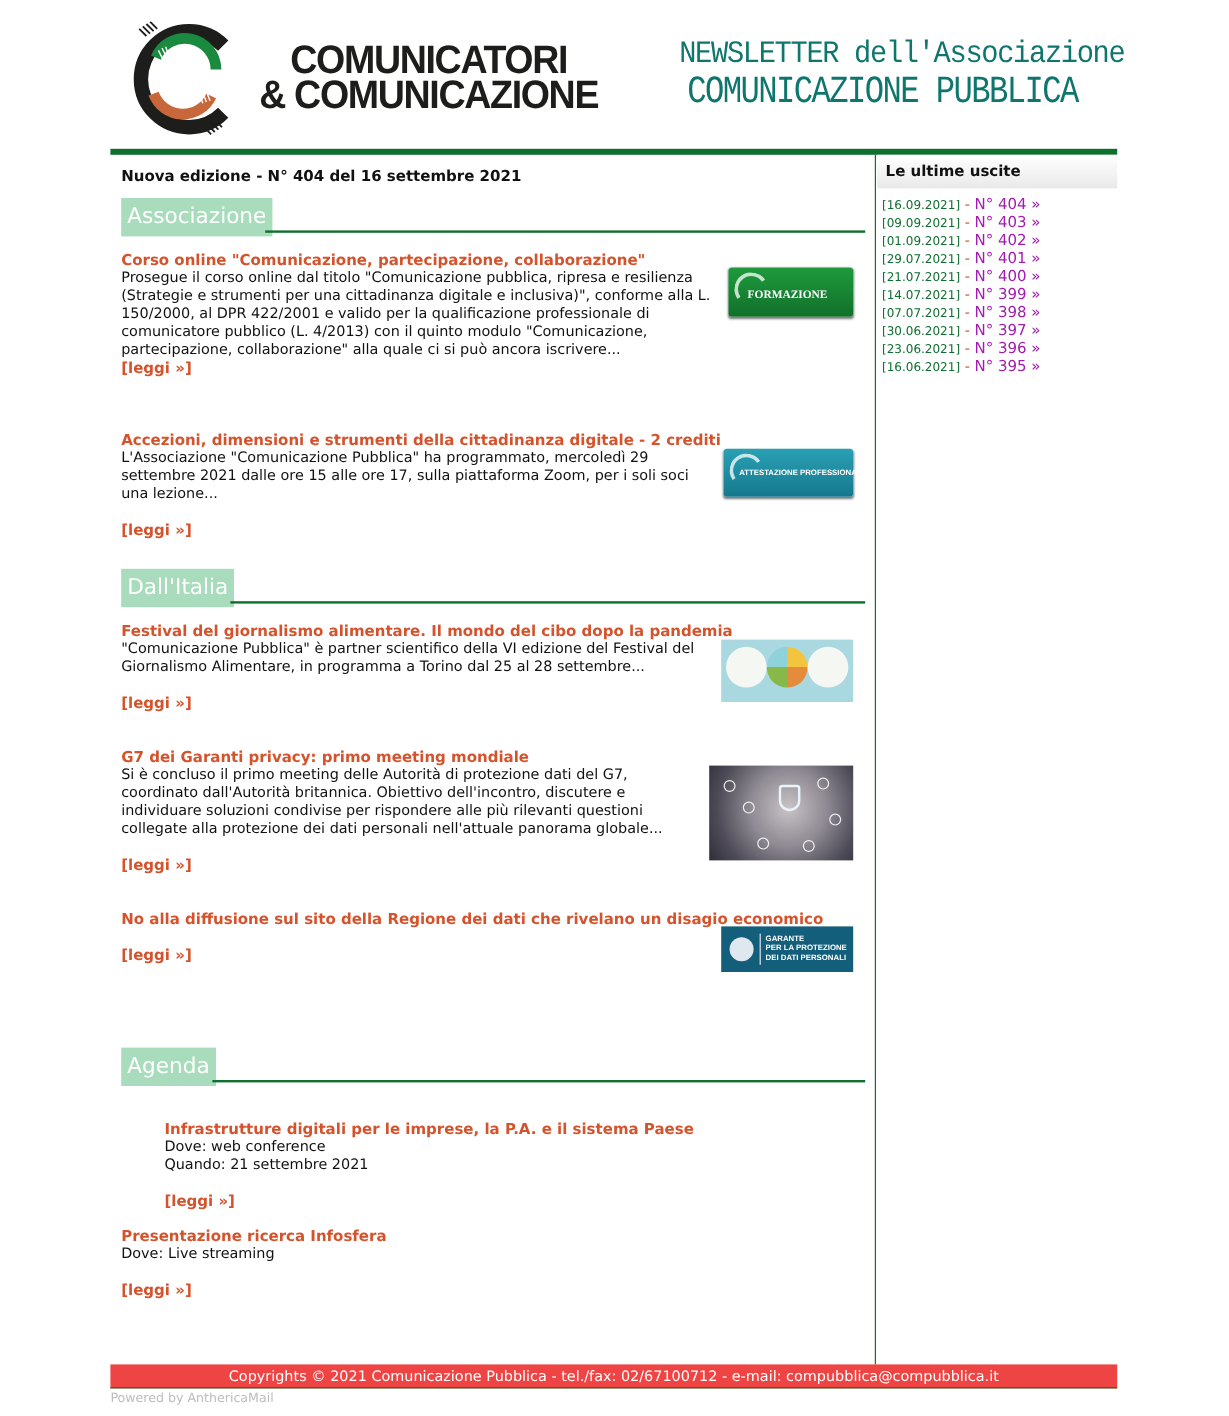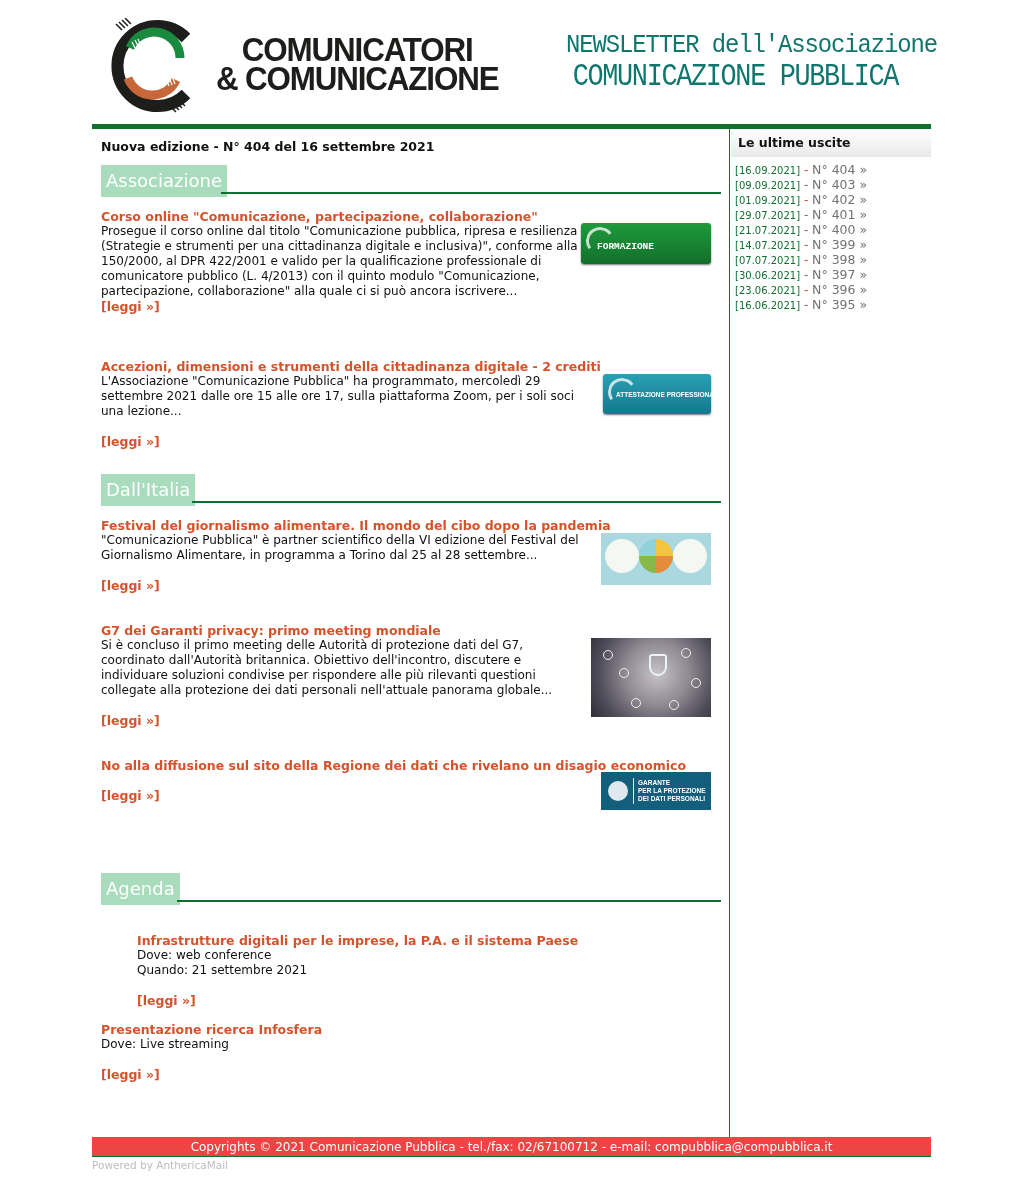--- a/index.html
+++ b/index.html
@@ -28,21 +28,21 @@
   .section-head .tag { position: absolute; left: 0; top: 0; height: 32px; padding: 0 5px; background: #a9dcbc; color: #ffffff; font-size: 18px; line-height: 32px; font-family: "DejaVu Sans", sans-serif; }
   .section-head .rule { position: absolute; right: 0; bottom: 3px; height: 2px; background: #0e6f2f; }
 
   .article { position: absolute; left: 9px; width: 620px; }
   .article .title { color: #d5532c; font-weight: bold; font-size: 12.5px; line-height: 15px; white-space: nowrap; }
   .article .body { font-size: 12px; line-height: 15px; color: #111; }
   .article .more { display: inline-block; margin-top: 15px; color: #d5532c; font-weight: bold; font-size: 12.5px; text-decoration: none; }
   .thumb { position: absolute; right: 10px; }
 
   
-  .t-form { width: 130px; height: 41px; background: linear-gradient(#1f9a3c, #11702b); border-radius: 3px; color: #fff; font-family: Liberation Mono, monospace; font-weight: bold; font-size: 9.5px; box-shadow: 0 1px 2px #777; }
+  .t-form { width: 104px; height: 41px; background: linear-gradient(#1f9a3c, #11702b); border-radius: 3px; color: #fff; font-family: Liberation Serif, serif; font-weight: bold; font-size: 9.5px; box-shadow: 0 1px 2px #777; }
   .t-form span, .t-att span { position: absolute; left: 16px; top: 18px; white-space: nowrap; }
   .t-att { width: 108px; height: 40px; background: linear-gradient(#2aa0b4, #15788d); border-radius: 3px; color: #fff; font-family: "Liberation Sans", sans-serif; font-weight: bold; font-size: 6.5px; box-shadow: 0 1px 2px #777; }
   .t-att span { top: 17px; left: 13px; }
   .arc { position: absolute; left: 5px; top: 4px; width: 28px; height: 28px; border: 3px solid rgba(255,255,255,0.75); border-radius: 50%; border-right-color: transparent; border-bottom-color: transparent; transform: rotate(10deg); }
   .t-fest { width: 110px; height: 52px; background: #a9d8e0; }
   .t-fest .c { position: absolute; top: 6px; width: 34px; height: 34px; border-radius: 50%; background: #f5f7f2; }
   .t-fest .c1 { left: 4px; } .t-fest .c2 { left: 38px; background: conic-gradient(#f3c53e 0 25%, #e48c3b 25% 50%, #86b84a 50% 75%, #8fd2d9 75% 100%); } .t-fest .c3 { left: 72px; }
   .t-g7 { width: 120px; height: 79px; background: radial-gradient(circle at 55% 45%, #c7c3c6 0%, #8f8a93 40%, #4d4b57 75%, #2e2e38 100%); }
   .t-g7 .shield { position: absolute; left: 58px; top: 16px; width: 18px; height: 22px; border: 2px solid #eaf2fa; border-radius: 3px 3px 9px 9px; }
   .t-g7 .node { position: absolute; width: 10px; height: 10px; border: 1px solid #f0f0f0; border-radius: 50%; }
@@ -50,21 +50,21 @@
   .t-gar .emb { position: absolute; left: 7px; top: 9px; width: 20px; height: 20px; border-radius: 50%; background: #dfe8ee; }
   .t-gar .bar { position: absolute; left: 32px; top: 6px; width: 1px; height: 26px; background: #dfe8ee; }
   .t-gar .txt { position: absolute; left: 37px; top: 7px; white-space: nowrap; }
 
   
   .side-head { height: 28px; background: linear-gradient(#ffffff, #e9e9e9); font-weight: bold; font-size: 12.5px; line-height: 28px; padding-left: 7px; color: #111; }
   .issues { list-style: none; margin-top: 5px; padding-left: 4px; }
   .issues li { height: 15px; line-height: 15px; white-space: nowrap; }
   .issues .date { color: #0e6f2f; font-size: 10px; }
   .issues .sep { color: #d5532c; font-size: 12px; }
-  .issues a { color: #737373; font-size: 12.5px; text-decoration: none; }
+  .issues a { color: #a21caf; font-size: 12.5px; text-decoration: none; }
 
   
   .footer { position: absolute; left: 0; top: 1137px; width: 839px; height: 20px; background: #ef4444; color: #fff; font-size: 12px; line-height: 20px; text-align: center; border-bottom: 1px solid #0e6f2f; }
   .powered { position: absolute; left: 0; top: 1159px; width: 839px; text-align: left; color: #bdbdbd; font-size: 10.5px; }
 </style>
 </head>
 <body>
 
 <div class="page">
 

